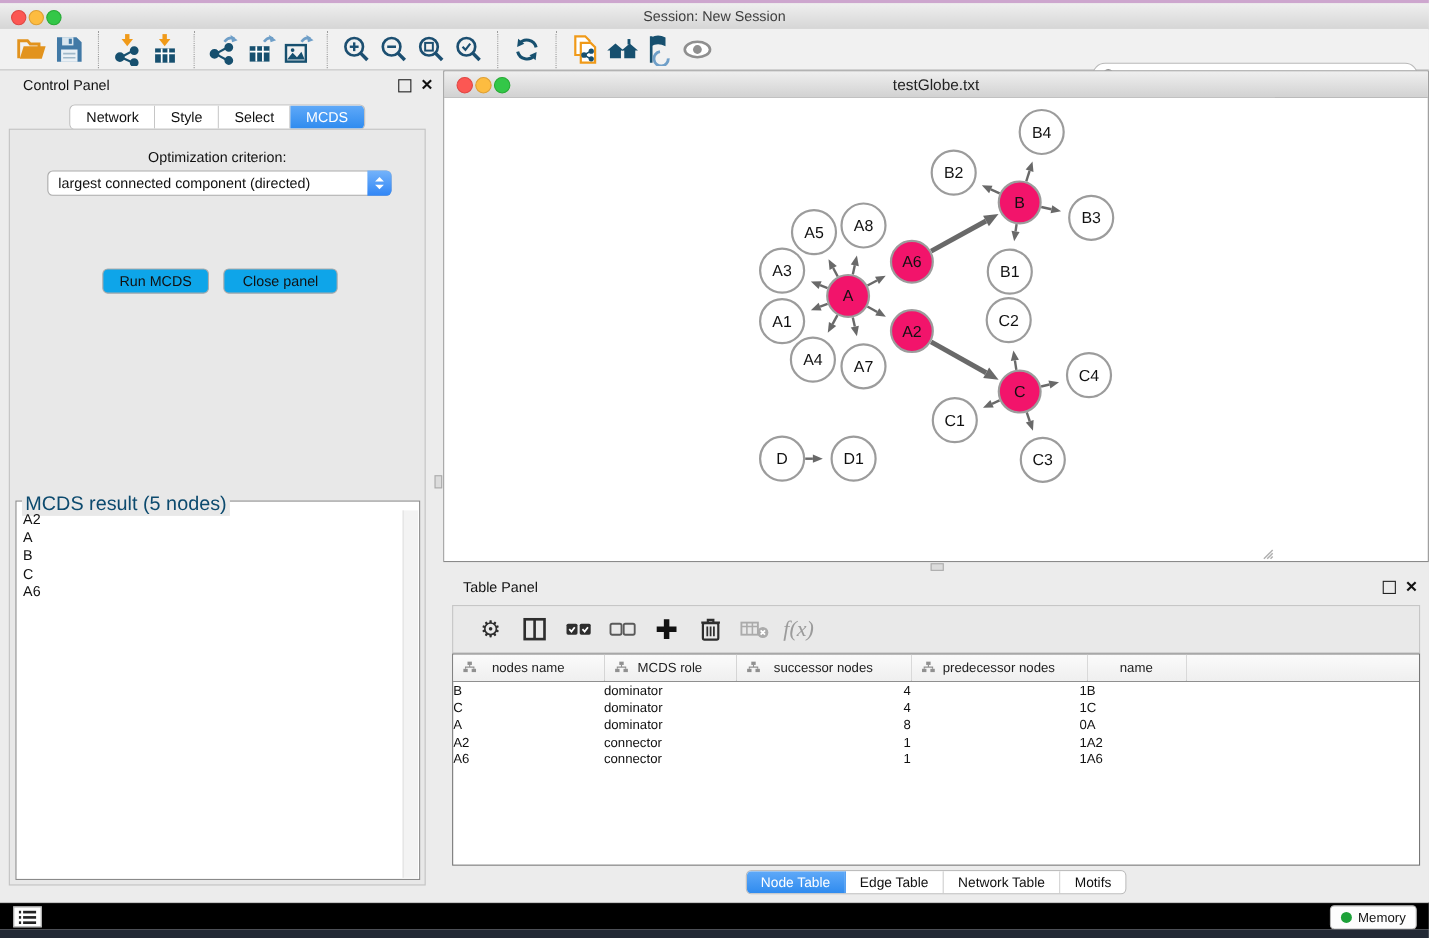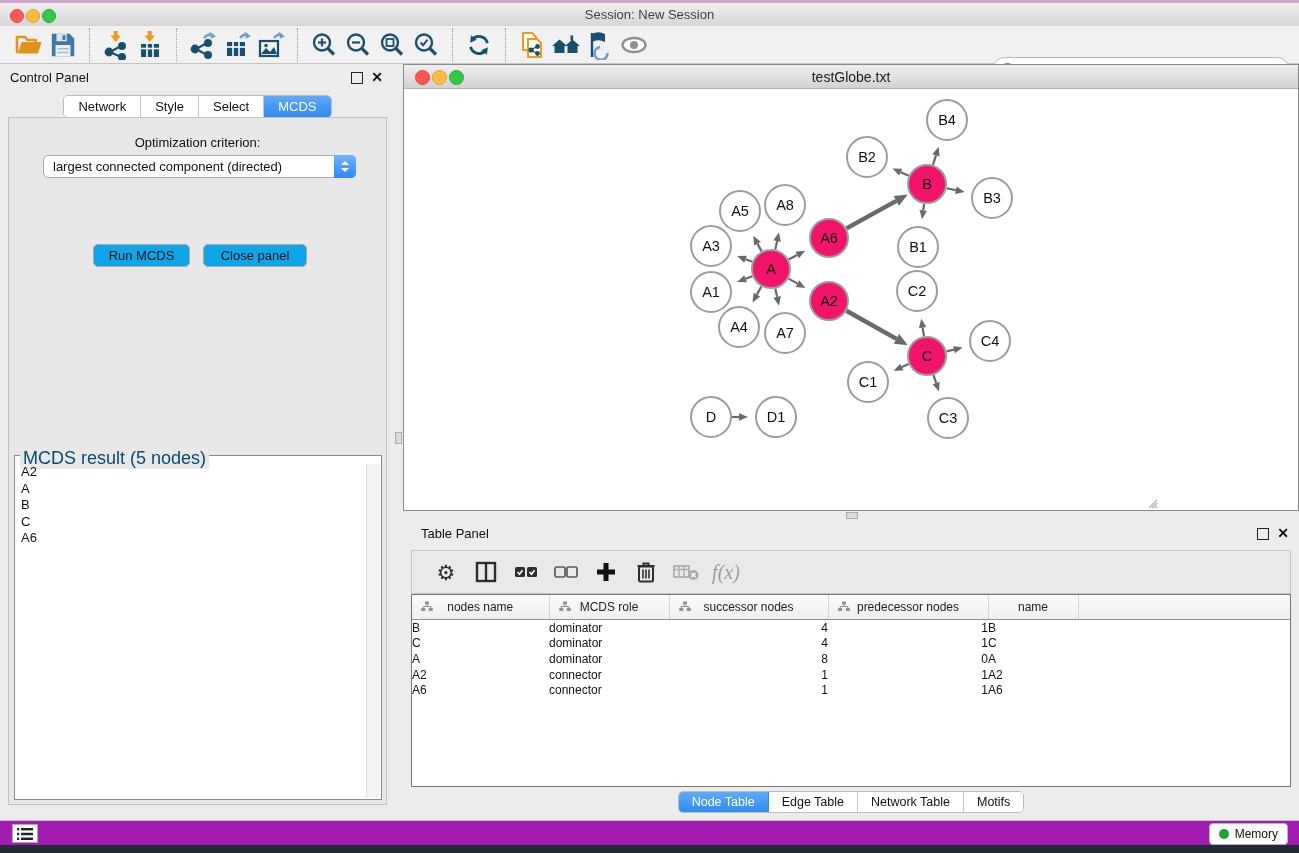--- a/index.html
+++ b/index.html
@@ -18,21 +18,21 @@
   
   .toolbar{position:absolute;left:0;top:26px;width:100%;height:38px;background:#F1F1F1;border-bottom:1px solid #C3C3C3;display:flex;align-items:center;padding-left:12px;box-sizing:border-box;}
   .tbtn{width:34px;height:34px;display:flex;align-items:center;justify-content:center;flex:0 0 auto;}
   .tsep{border-left:1px dotted #9C9C9C;height:34px;margin:0 9px;flex:0 0 auto;}
   .searchbox{position:absolute;right:10px;top:31px;width:296px;height:23px;background:#fff;border:1px solid #B9B9B9;border-radius:12px;display:flex;align-items:center;padding-left:8px;box-sizing:border-box;}
   .searchbox input{border:none;outline:none;flex:1;font-size:12px;background:transparent;margin-left:5px;font-family:"Liberation Sans",sans-serif;}
   
   .workspace{position:absolute;left:0;top:64px;width:1299px;height:756px;}
   
   .control-panel{position:absolute;left:0;top:0;width:395px;height:756px;}
-  .panel-header{position:absolute;left:0;top:0;width:100%;height:26px;}
+  .panel-header{position:absolute;left:11px;top:0;width:100%;height:26px;}
   .panel-header .ptitle{position:absolute;left:10px;top:6px;font-size:13px;color:#111;}
   .float-icon{position:absolute;top:8px;width:10px;height:10px;border:1.6px solid #222;display:inline-block;}
   .close-icon{position:absolute;top:5px;font-size:14px;font-weight:bold;color:#111;}
   .cp-float{right:32px;}.cp-close{right:12px;}
   .segctl{display:flex;border:1px solid #BDBDBD;border-radius:5px;background:#fff;overflow:hidden;}
   .seg{padding:3px 14px;font-size:13px;color:#111;border-right:1px solid #C6C6C6;background:#fff;white-space:nowrap;}
   .seg:last-child{border-right:none;}
   .seg.active{background:linear-gradient(#5FA9F8,#2F8BEF);color:#fff;border-right-color:#2F8BEF;}
   .cp-tabs-row{position:absolute;left:0;top:31px;width:100%;display:flex;justify-content:center;}
   .cp-inner{position:absolute;left:8px;top:53px;width:379px;height:688px;background:#E8E8E8;border:1px solid #C2C2C2;box-sizing:border-box;}
@@ -75,21 +75,21 @@
   table.datatable{border-collapse:collapse;table-layout:fixed;width:100%;}
   table.datatable col.c0{width:137px;}table.datatable col.c1{width:120px;}table.datatable col.c2{width:159px;}table.datatable col.c3{width:160px;}table.datatable col.c4{width:90px;}
   table.datatable th{position:relative;height:22px;background:linear-gradient(#FBFBFB,#EFEFEF);border-bottom:1px solid #8F8F8F;border-right:1px solid #D5D5D5;font-weight:normal;font-size:12px;color:#222;}
   table.datatable th:last-child{border-right:none;}
   table.datatable th .th-icon{position:absolute;left:9px;top:6px;}
   table.datatable td{font-size:12px;color:#111;height:15.6px;padding:0;white-space:nowrap;overflow:hidden;}
   td.col0{padding-left:12px;}td.col1{padding-left:7px;}td.col2{text-align:right;padding-right:14px;}td.col3{text-align:right;padding-right:9px;}td.col4{padding-left:10px;}
   .tp-tabs-row{position:absolute;left:0;top:271px;width:100%;display:flex;justify-content:center;}
   .tp-tabs-row .seg{font-size:12.5px;padding:3px 13px;}
   
-  .statusbar{position:absolute;left:0;top:820px;width:100%;height:25px;background:#a21caf;border-top:1px solid #C0C0C0;box-sizing:border-box;}
+  .statusbar{position:absolute;left:0;top:820px;width:100%;height:25px;background:#000000;border-top:1px solid #C0C0C0;box-sizing:border-box;}
   .listbtn{position:absolute;left:12px;top:3px;width:26px;height:19px;background:#FDFDFD;border:1px solid #A9A9A9;display:flex;align-items:center;justify-content:center;box-sizing:border-box;}
   .membtn{position:absolute;right:11px;top:2px;height:20px;background:#FDFDFD;border:1px solid #B5B5B5;border-radius:4px;display:flex;align-items:center;padding:0 9px;font-size:12px;color:#111;}
   .memdot{width:10px;height:10px;border-radius:50%;background:#1DA139;margin-right:6px;}
   svg{display:block;}
 </style>
 </head>
 <body>
 
 <div class="app">
   <div class="desktop-top"></div>

